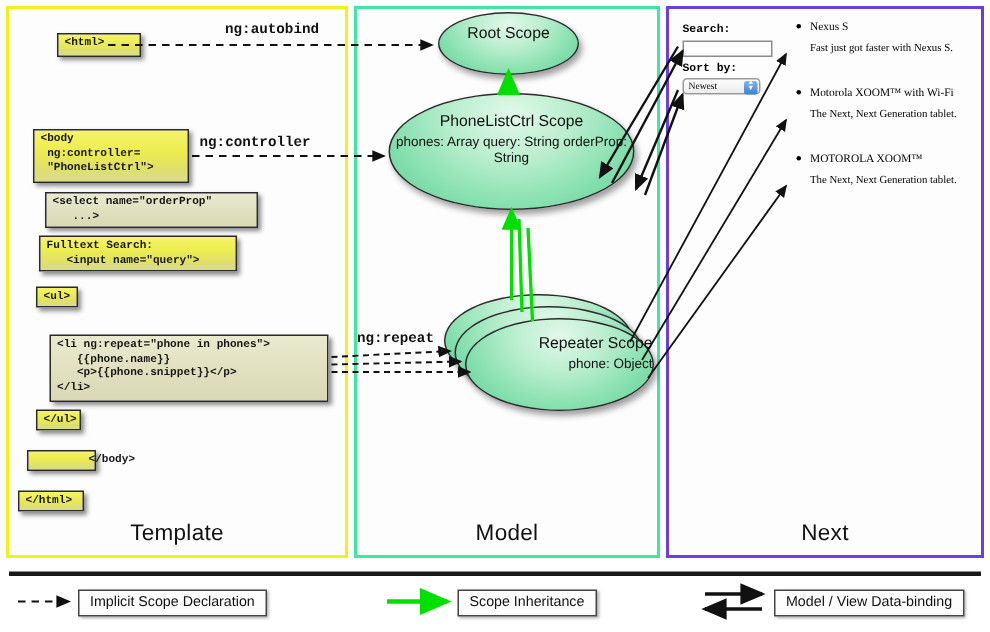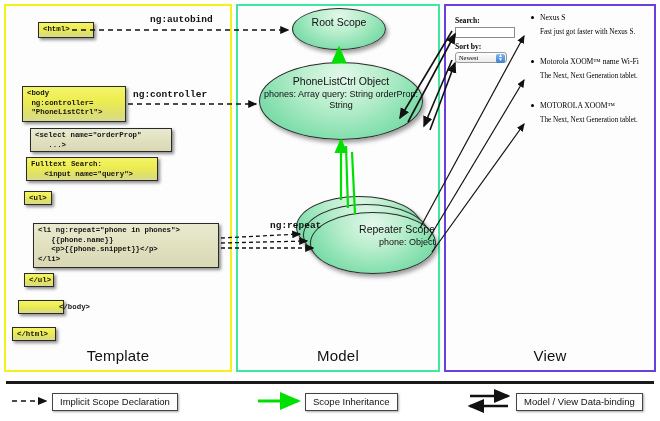--- a/index.html
+++ b/index.html
@@ -75,21 +75,21 @@
   .scope .props {
     font-family: Liberation Sans, sans-serif;
     font-size: 9px;
     line-height: 11px;
     margin-top: 2px;
   }
 
   
   .view-label {
     position: absolute;
-    font-family: Liberation Serif, serif;
+    font-family: Liberation Mono, monospace;
     font-size: 7.6px;
     color: #000;
     font-weight: bold;
   }
   #search-input {
     position: absolute;
     box-sizing: border-box;
     border: 1px solid #8b8b8b;
     background: #fff;
     font-family: "Liberation Serif", serif;
@@ -192,21 +192,21 @@
 
 <div id="canvas">
 
   <div class="panel" id="panel-template">
     <div class="panel-label">Template</div>
   </div>
   <div class="panel" id="panel-model">
     <div class="panel-label">Model</div>
   </div>
   <div class="panel" id="panel-view">
-    <div class="panel-label">View</div>
+    <div class="panel-label">Next</div>
   </div>
 
   <div class="codebox" style="left:14px;  top:22px;  width:56px;  height:16px;margin-left:24px;">&lt;html&gt;</div>
 
   <div class="codebox" style="left:22px;  top:86px;  width:104px; height:36px;">&lt;body
  ng:controller=
  "PhoneListCtrl"&gt;</div>
 
   <div class="codebox grey" style="left:30px; top:128px; width:142px; height:24px;">&lt;select name="orderProp"
    ...&gt;</div>
@@ -227,55 +227,55 @@
 
   <div class="codebox" style="left:12px;  top:327px; width:44px;  height:14px;">&lt;/html&gt;</div>
 
   <div class="scope" id="root-scope" style="left:292px; top:8px; width:94px; height:42px; padding-top:7px;">
     <div class="title">Root
 Scope</div>
   </div>
 
   <div class="scope" id="phonelistctrl-scope" style="left:259px; top:62px; width:164px; height:78px; padding-top:12px;">
     <div class="title">PhoneListCtrl
-Object</div>
+Scope</div>
     <div class="props">phones: Array
 query: String
 orderProp: String</div>
   </div>
 
   <div class="scope" style="left:296px; top:196px; width:126px; height:62px;"></div>
   <div class="scope" style="left:303px; top:204px; width:126px; height:62px;"></div>
   <div class="scope" id="repeater-scope" style="left:310px; top:212px; width:126px; height:62px; padding-top:10px;text-align:right;">
     <div class="title">Repeater
 Scope</div>
     <div class="props">phone: Object</div>
   </div>
 
   <div class="conn-label" style="left:150px; top:14px;">ng:autobind</div>
   <div class="conn-label" style="left:133px; top:89px;">ng:controller</div>
-  <div class="conn-label" style="left:238px; top:220px;margin-left:32px;">ng:repeat</div>
+  <div class="conn-label" style="left:238px; top:220px;">ng:repeat</div>
 
   <div class="view-label" style="left:455px; top:16px;">Search:</div>
   <input id="search-input" type="text" style="left: 455px; top: 27px; width: 60px; height: 11px;" placeholder="">
 
   <div class="view-label" style="left:455px; top:42px;">Sort by:</div>
   <div id="sort-select" style="left:455px; top:52px; width:52px;">
     <span>Newest</span>
     <span class="arrowbtn">▲<br>▼</span>
   </div>
 
   <div class="phone-item" style="left:540px; top:13px;">
     <div class="phone-bullet"></div>
     <div class="phone-name">Nexus S</div>
     <div class="phone-snippet">Fast just got faster with Nexus S.</div>
   </div>
   <div class="phone-item" style="left:540px; top:57px;">
     <div class="phone-bullet"></div>
-    <div class="phone-name">Motorola XOOM™ name Wi-Fi</div>
+    <div class="phone-name">Motorola XOOM™ with Wi-Fi</div>
     <div class="phone-snippet">The Next, Next Generation tablet.</div>
   </div>
   <div class="phone-item" style="left:540px; top:101px;">
     <div class="phone-bullet"></div>
     <div class="phone-name">MOTOROLA XOOM™</div>
     <div class="phone-snippet">The Next, Next Generation tablet.</div>
   </div>
 
   <svg id="arrows">
     <defs>

